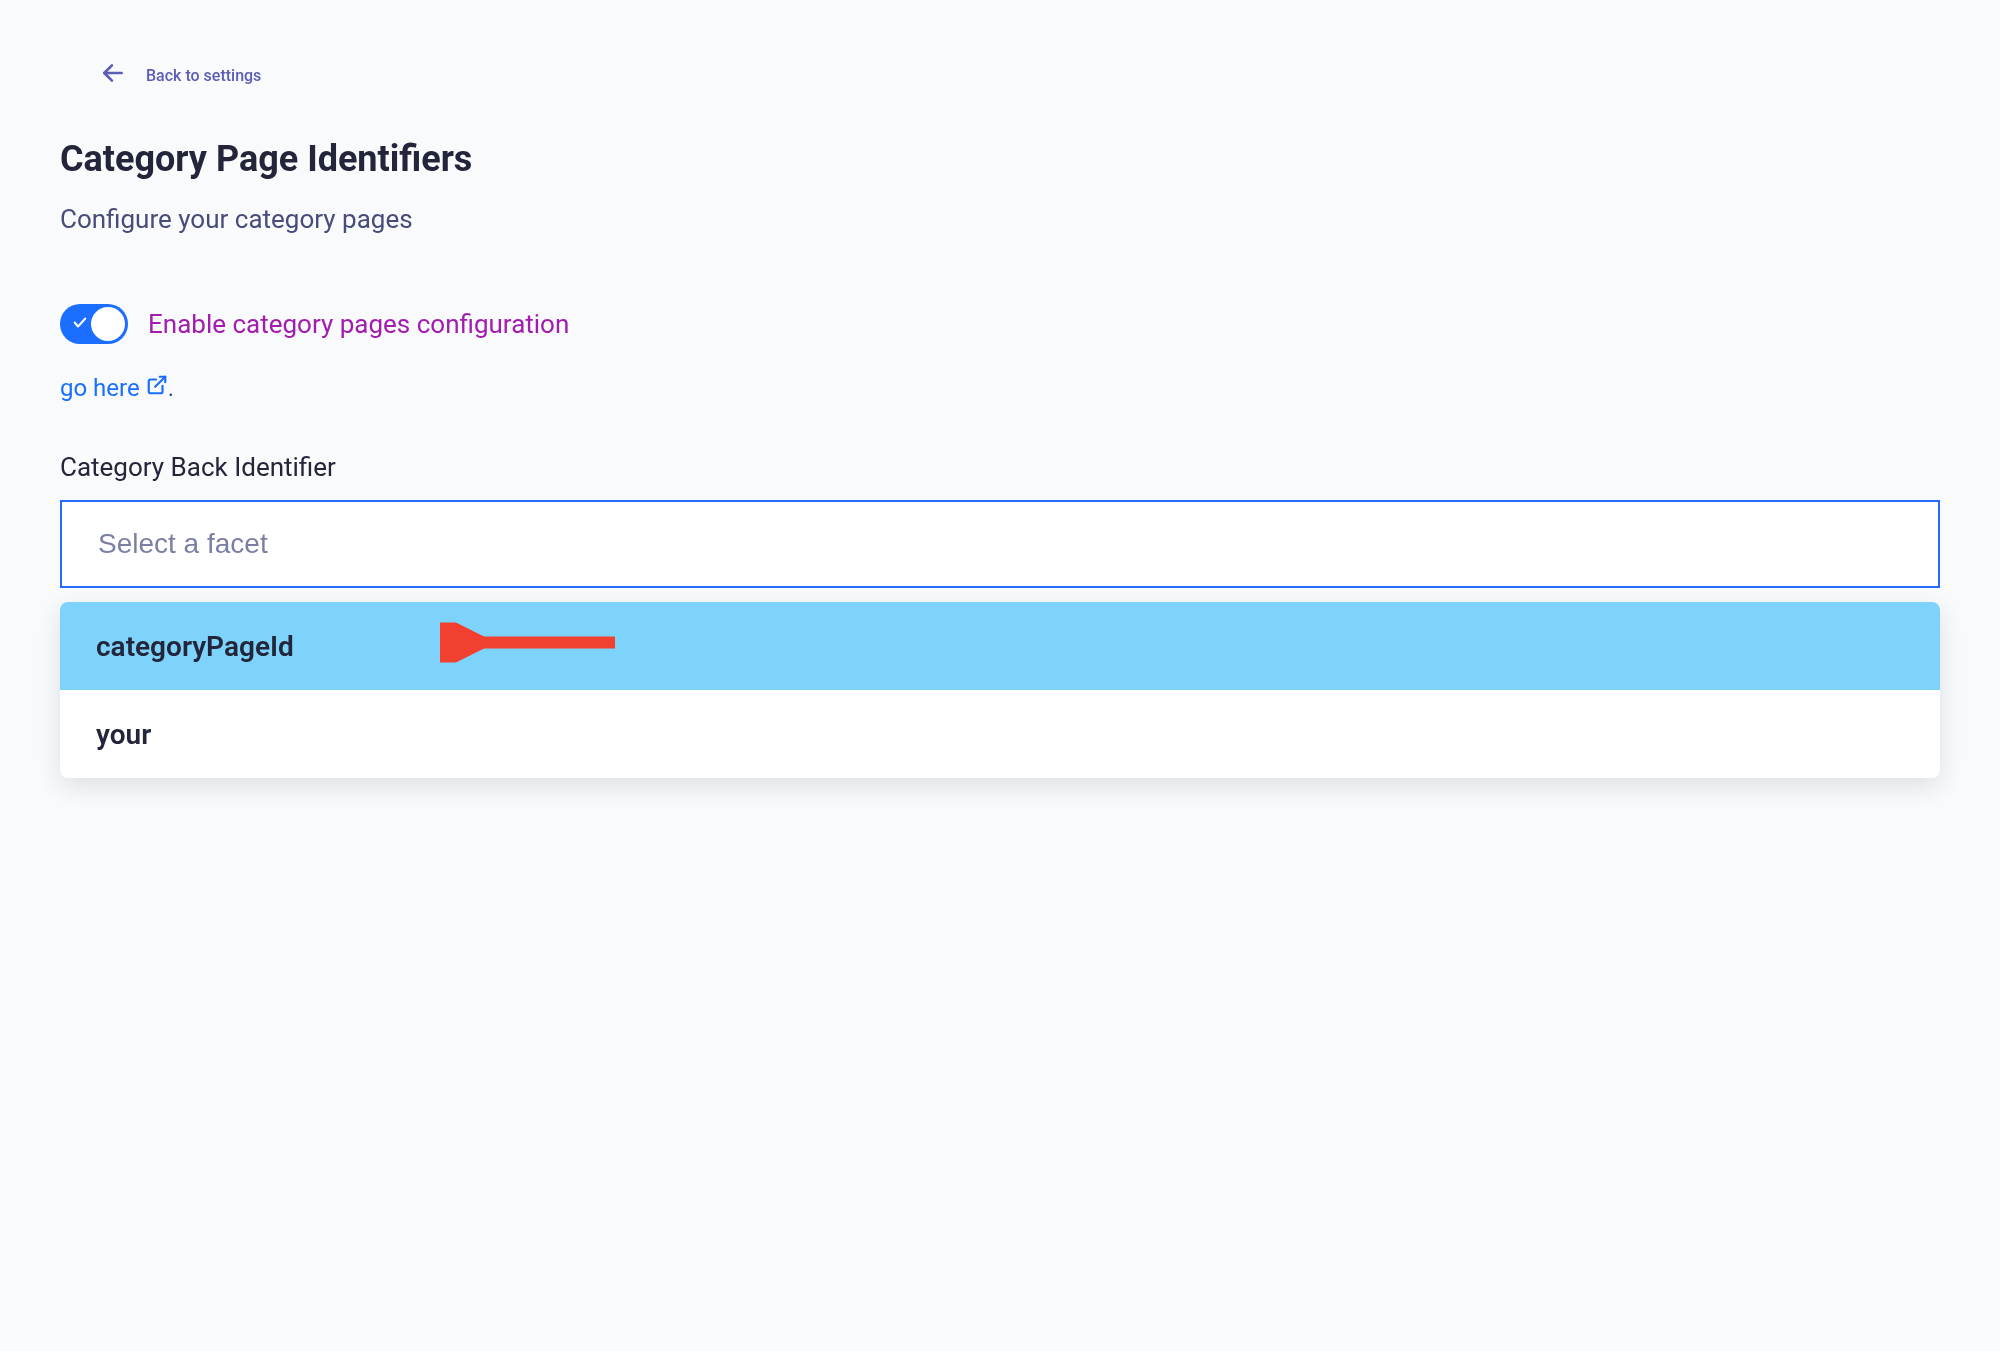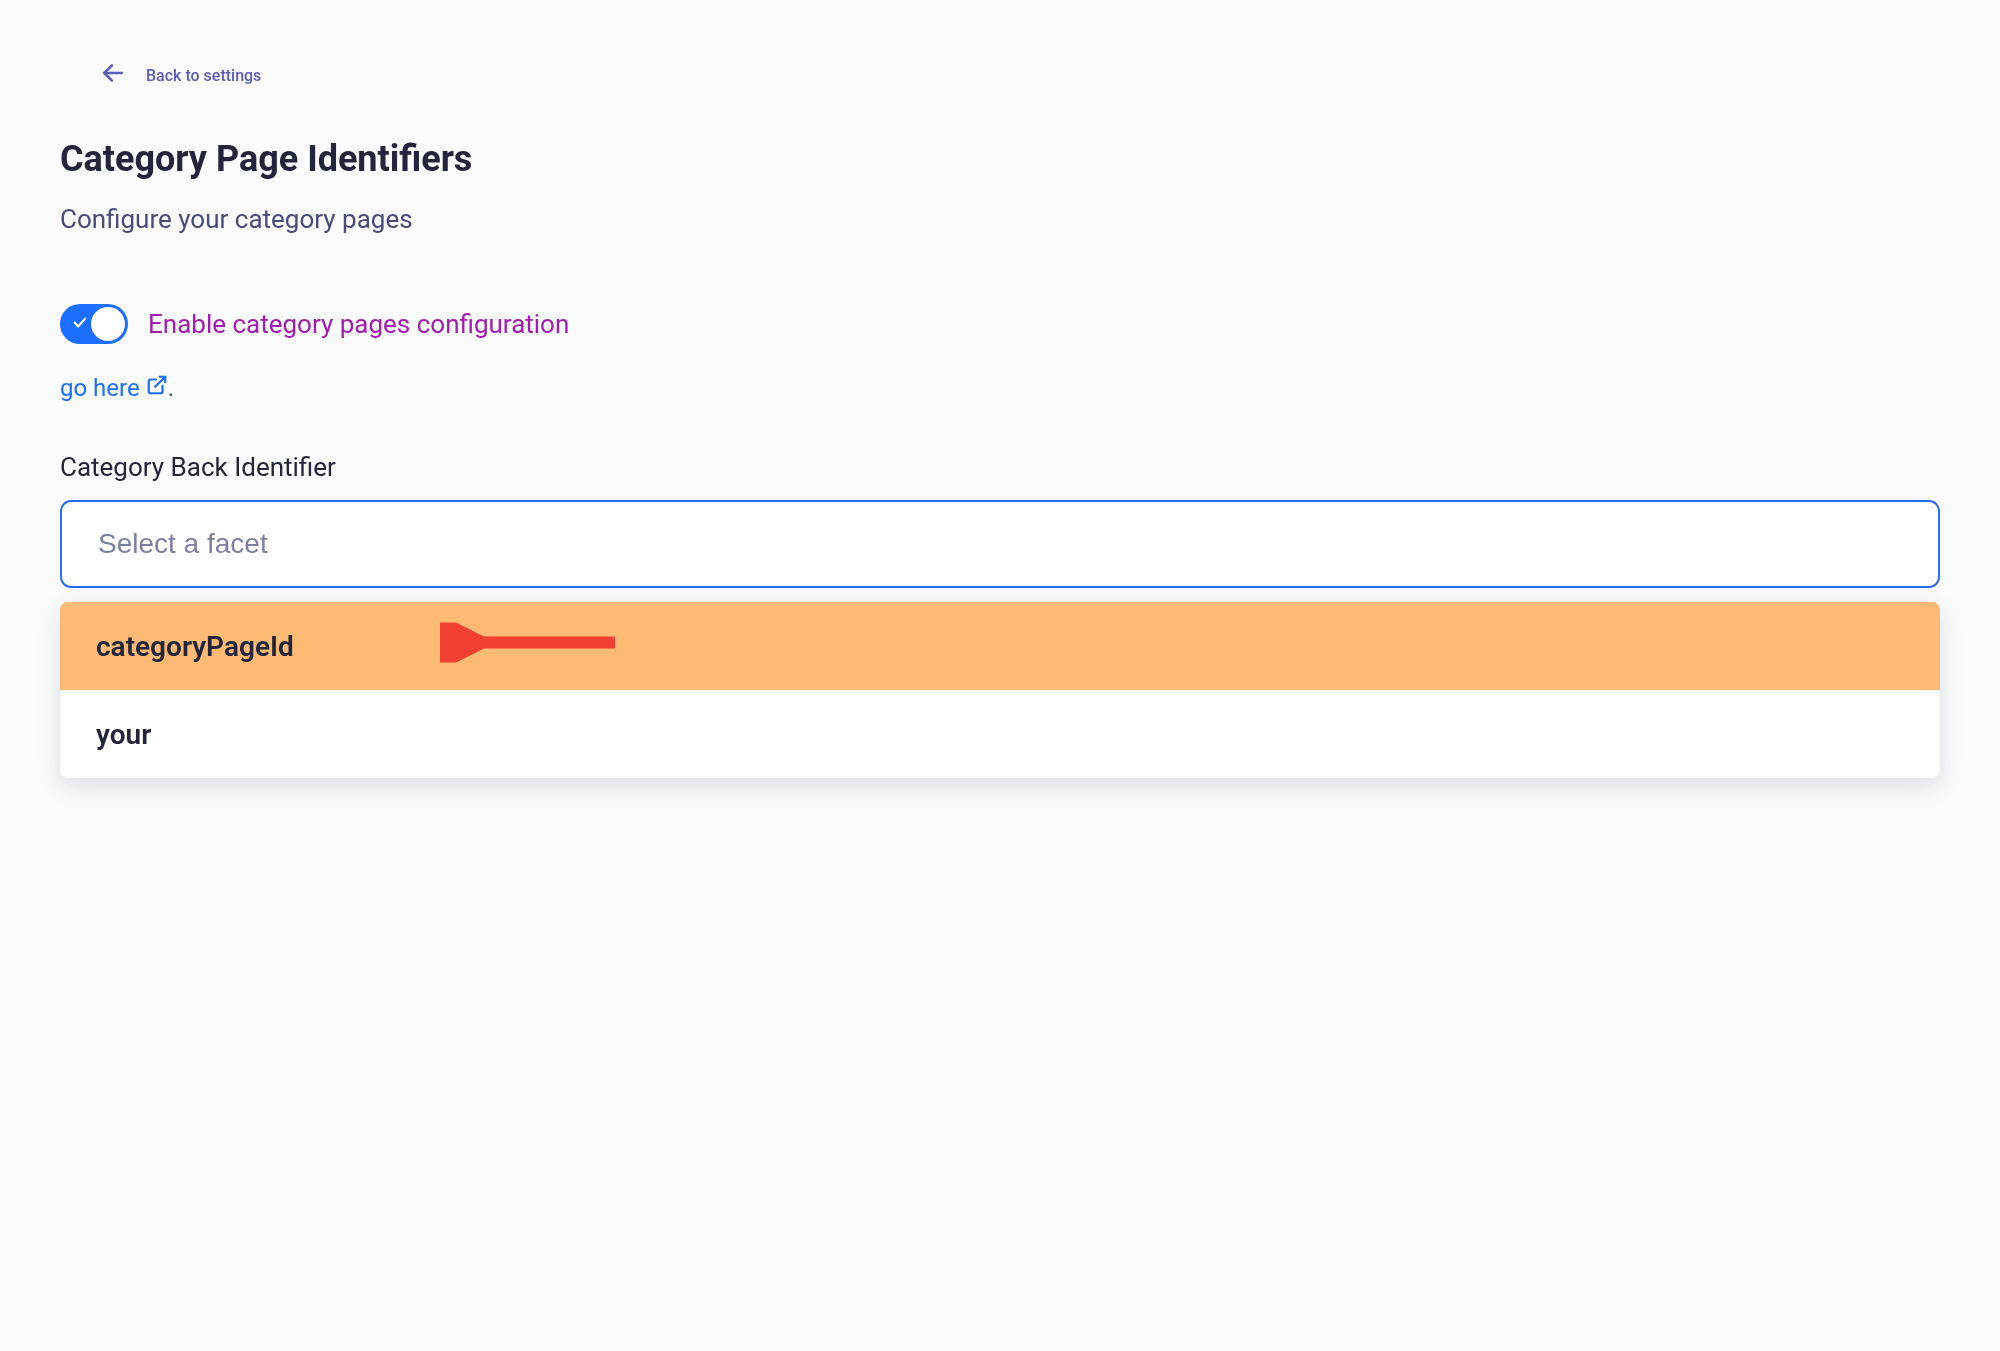--- a/index.html
+++ b/index.html
@@ -91,21 +91,21 @@
   }
   .facet-input-wrap {
     position: relative;
     width: 100%;
   }
   .facet-input {
     width: 100%;
     height: 88px;
     border: 2px solid #2a6bff;
     background: #fff;
-    border-radius: 11px;
+    border-radius: 0;
     padding: 0 36px;
     font-size: 28px;
     color: #23263b;
     outline: none;
   }
   .facet-input::placeholder {
     color: #7b7fa3;
   }
   .dropdown {
     margin-top: 14px;
@@ -120,21 +120,21 @@
     display: flex;
     align-items: center;
     padding: 0 36px;
     font-size: 28px;
     font-weight: 600;
     color: #23263b;
     cursor: pointer;
     position: relative;
   }
   .dropdown-option.highlighted {
-    background: #fdba74;
+    background: #7dd3fc;
   }
   .annotation-arrow {
     position: absolute;
     left: 380px;
     top: 50%;
     transform: translateY(-50%);
     pointer-events: none;
   }
 </style>
 </head>

